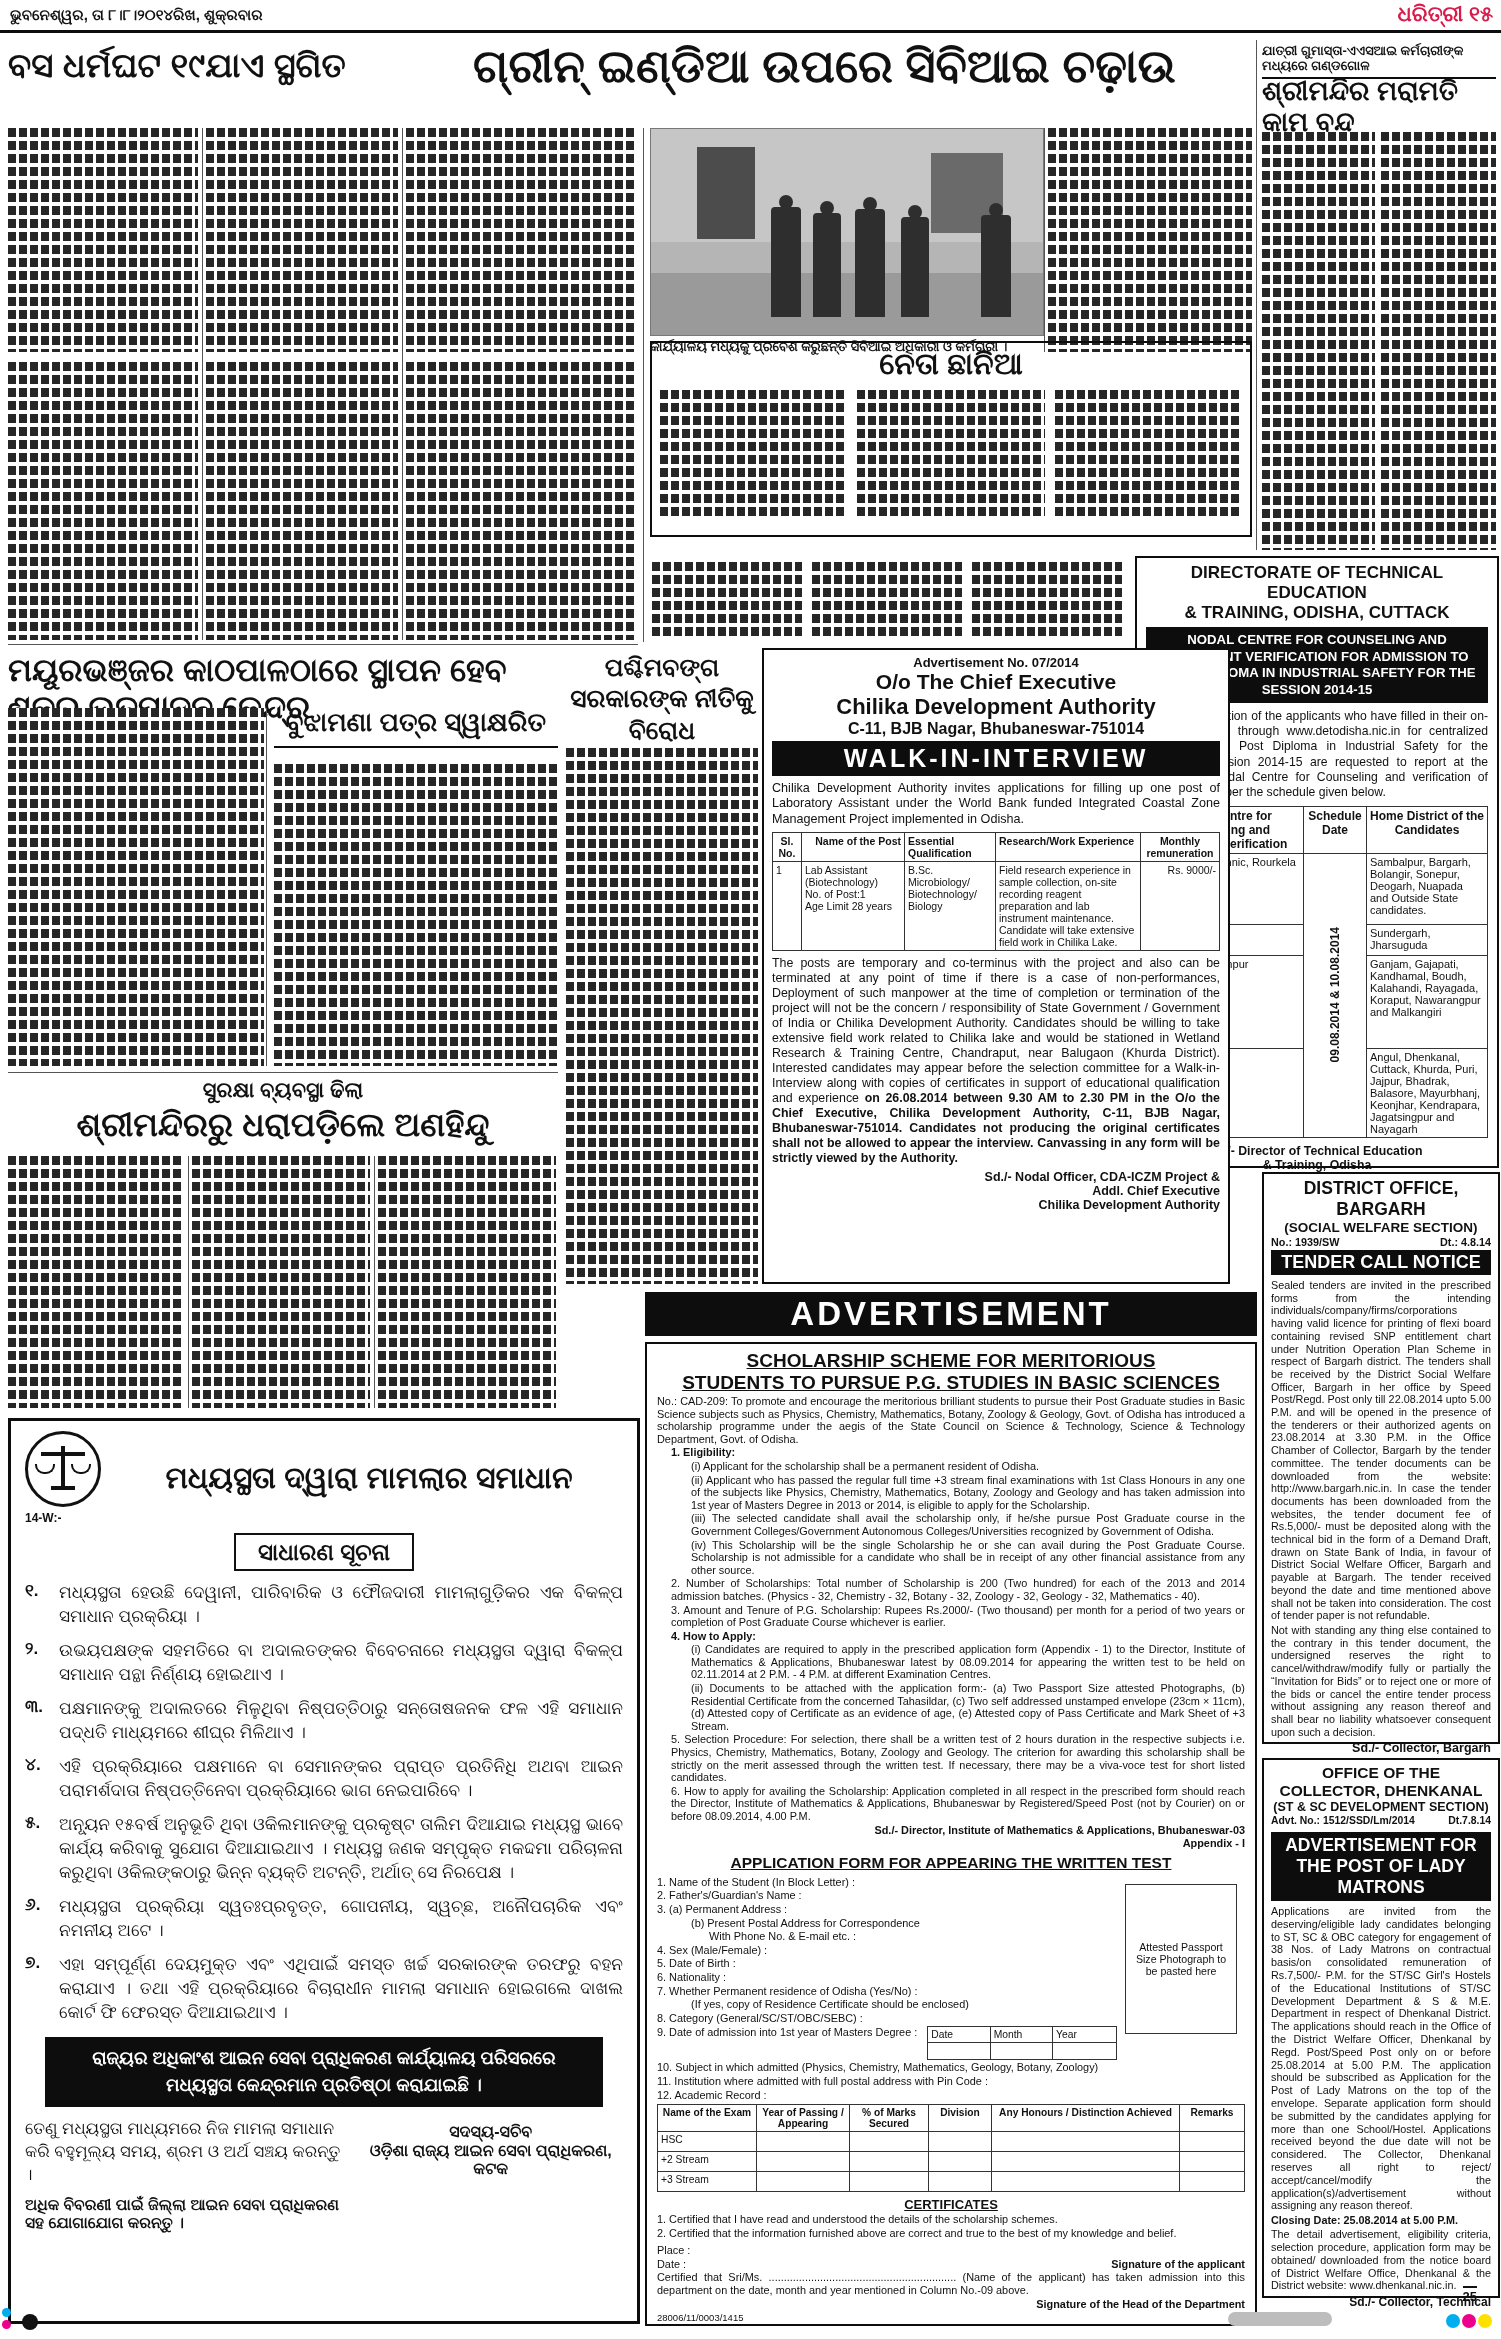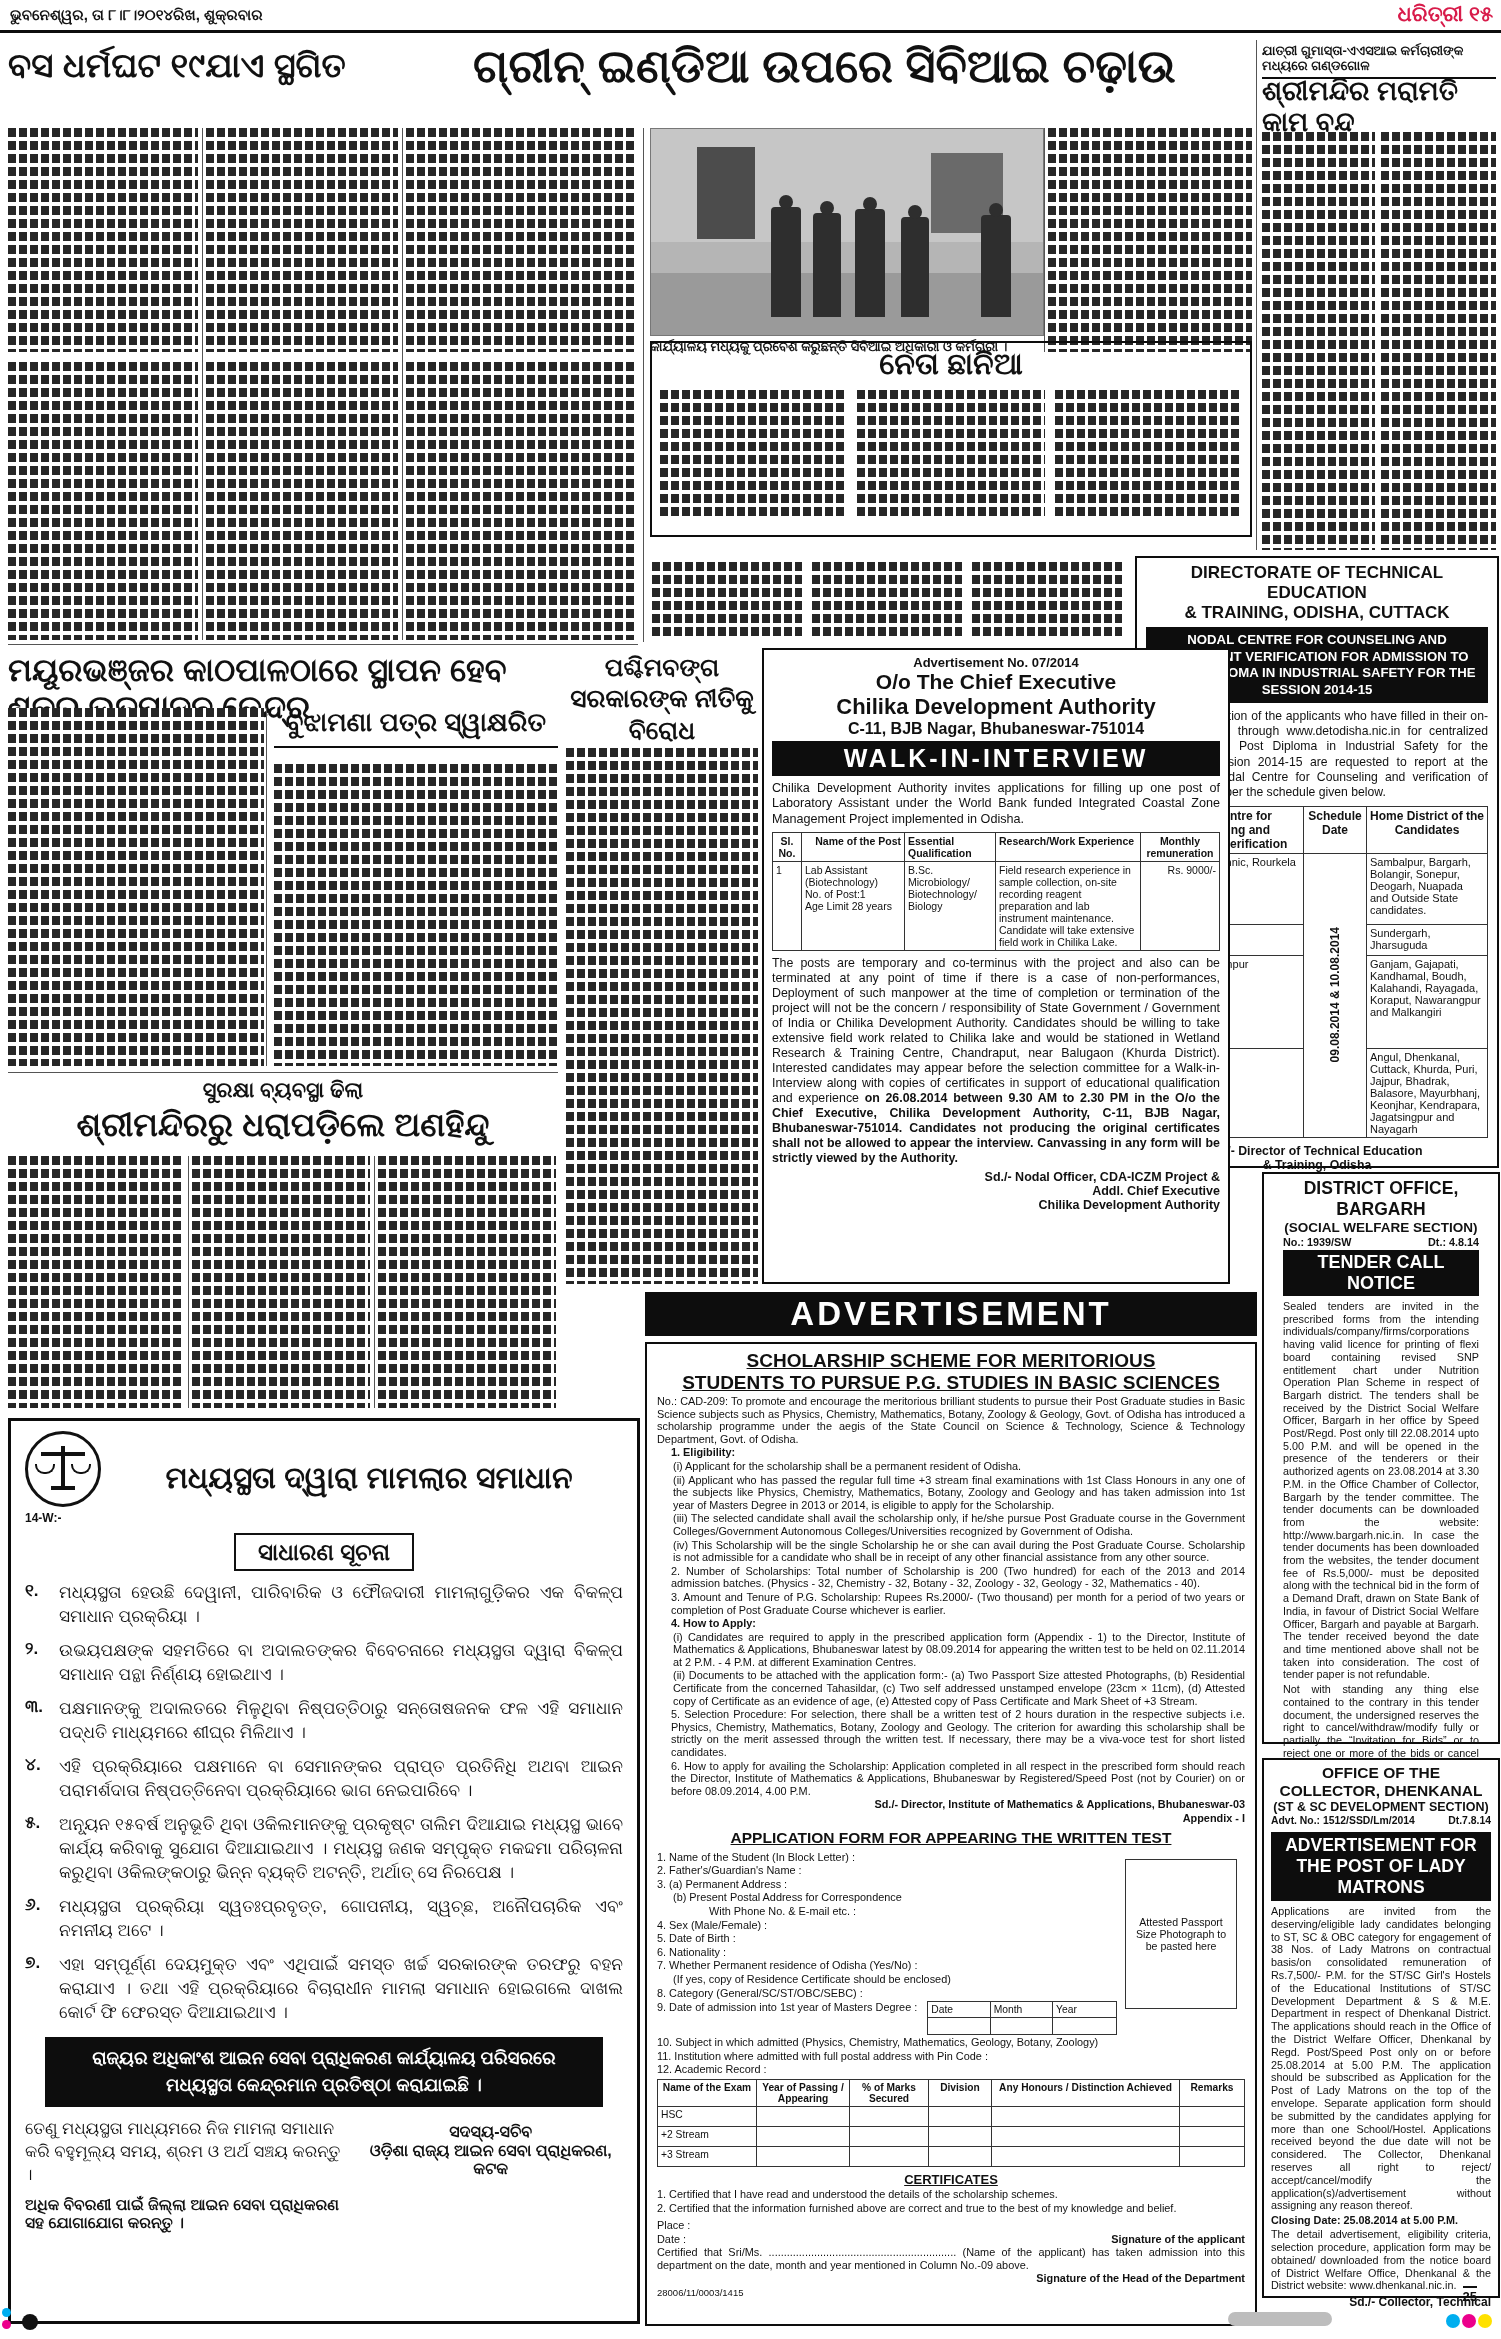--- a/index.html
+++ b/index.html
@@ -32,21 +32,21 @@
   
   .photo{background:linear-gradient(180deg,#cfcfcf 0 38%,#b5b5b5 38% 70%,#9a9a9a 70% 100%);
          position:relative;overflow:hidden;border:1px solid #777}
   .wall{position:absolute;left:0;top:0;width:100%;height:55%;background:#c6c6c6}
   .door{position:absolute;background:#4c4c4c}
   .fig{position:absolute;background:#2e2e2e;border-radius:4px 4px 0 0}
   .fig:before{content:"";position:absolute;top:-12px;left:50%;margin-left:-7px;width:14px;height:14px;
               border-radius:50%;background:#2e2e2e}
   
   .sline{font-size:10.9px;line-height:12.6px;margin-top:1px}
-  .lvl1{margin-left:16px}
+  .lvl1{margin-left:34px}
   .lvl2{margin-left:52px}
   .num{margin-left:14px}
   
   .mpoint{display:flex;margin-top:10px}
   .mnum{width:34px;flex:none;font-weight:bold;font-size:17px}
   .mtxt{flex:1;font-size:17px;line-height:24px;text-align:justify}
   .mlogo{width:70px;height:70px;border:3px solid #111;border-radius:50%;position:relative;flex:none}
   .mlogo .pole{position:absolute;left:33px;top:12px;width:4px;height:40px;background:#111}
   .mlogo .beam{position:absolute;left:13px;top:18px;width:44px;height:4px;background:#111}
   .mlogo .pan{position:absolute;top:30px;width:16px;height:8px;border:2px solid #111;
@@ -364,21 +364,21 @@
       <div class="sline">Place :</div>
       <div class="sline">Date :</div>
     </div>
     <div class="sline b" style="align-self:flex-end">Signature of the applicant</div>
   </div>
   <div class="sline just">Certified that Sri/Ms. .............................................................. (Name of the applicant) has taken admission into this department on the date, month and year mentioned in Column No.-09 above.</div>
   <div class="sline b rgt">Signature of the Head of the Department</div>
   <div style="font-size:9.5px;margin-top:2px">28006/11/0003/1415</div>
 </div>
 
-<div class="abs box" style="left:1262px;top:1172px;width:238px;height:572px;padding:4px 19px">
+<div class="abs box" style="left:1262px;top:1172px;width:238px;height:572px;padding:4px 7px">
   <div class="b ctr" style="font-size:17.5px">DISTRICT OFFICE, BARGARH</div>
   <div class="b ctr" style="font-size:13.5px">(SOCIAL WELFARE SECTION)</div>
   <div style="display:flex;justify-content:space-between;font-size:10.8px;font-weight:bold;margin-top:1px">
     <span>No.: 1939/SW</span>
     <span>Dt.: 4.8.14</span>
   </div>
   <div class="banner" style="font-size:18px;padding:2px 0;margin-top:2px">TENDER CALL NOTICE</div>
   <div class="just" style="font-size:10.8px;line-height:12.7px;margin-top:4px">Sealed tenders are invited in the prescribed forms from the intending individuals/company/firms/corporations having valid licence for printing of flexi board containing revised SNP entitlement chart under Nutrition Operation Plan Scheme in respect of Bargarh district. The tenders shall be received by the District Social Welfare Officer, Bargarh in her office by Speed Post/Regd. Post only till 22.08.2014 upto 5.00 P.M. and will be opened in the presence of the tenderers or their authorized agents on 23.08.2014 at 3.30 P.M. in the Office Chamber of Collector, Bargarh by the tender committee. The tender documents can be downloaded from the website: http://www.bargarh.nic.in. In case the tender documents has been downloaded from the websites, the tender document fee of Rs.5,000/- must be deposited along with the technical bid in the form of a Demand Draft, drawn on State Bank of India, in favour of District Social Welfare Officer, Bargarh and payable at Bargarh. The tender received beyond the date and time mentioned above shall not be taken into consideration. The cost of tender paper is not refundable.</div>
   <div class="just" style="font-size:10.8px;line-height:12.7px;margin-top:2px">Not with standing any thing else contained to the contrary in this tender document, the undersigned reserves the right to cancel/withdraw/modify fully or partially the “Invitation for Bids” or to reject one or more of the bids or cancel the entire tender process without assigning any reason thereof and shall bear no liability whatsoever consequent upon such a decision.</div>
   <div class="b rgt" style="font-size:12.5px;margin-top:3px">Sd./- Collector, Bargarh</div>

